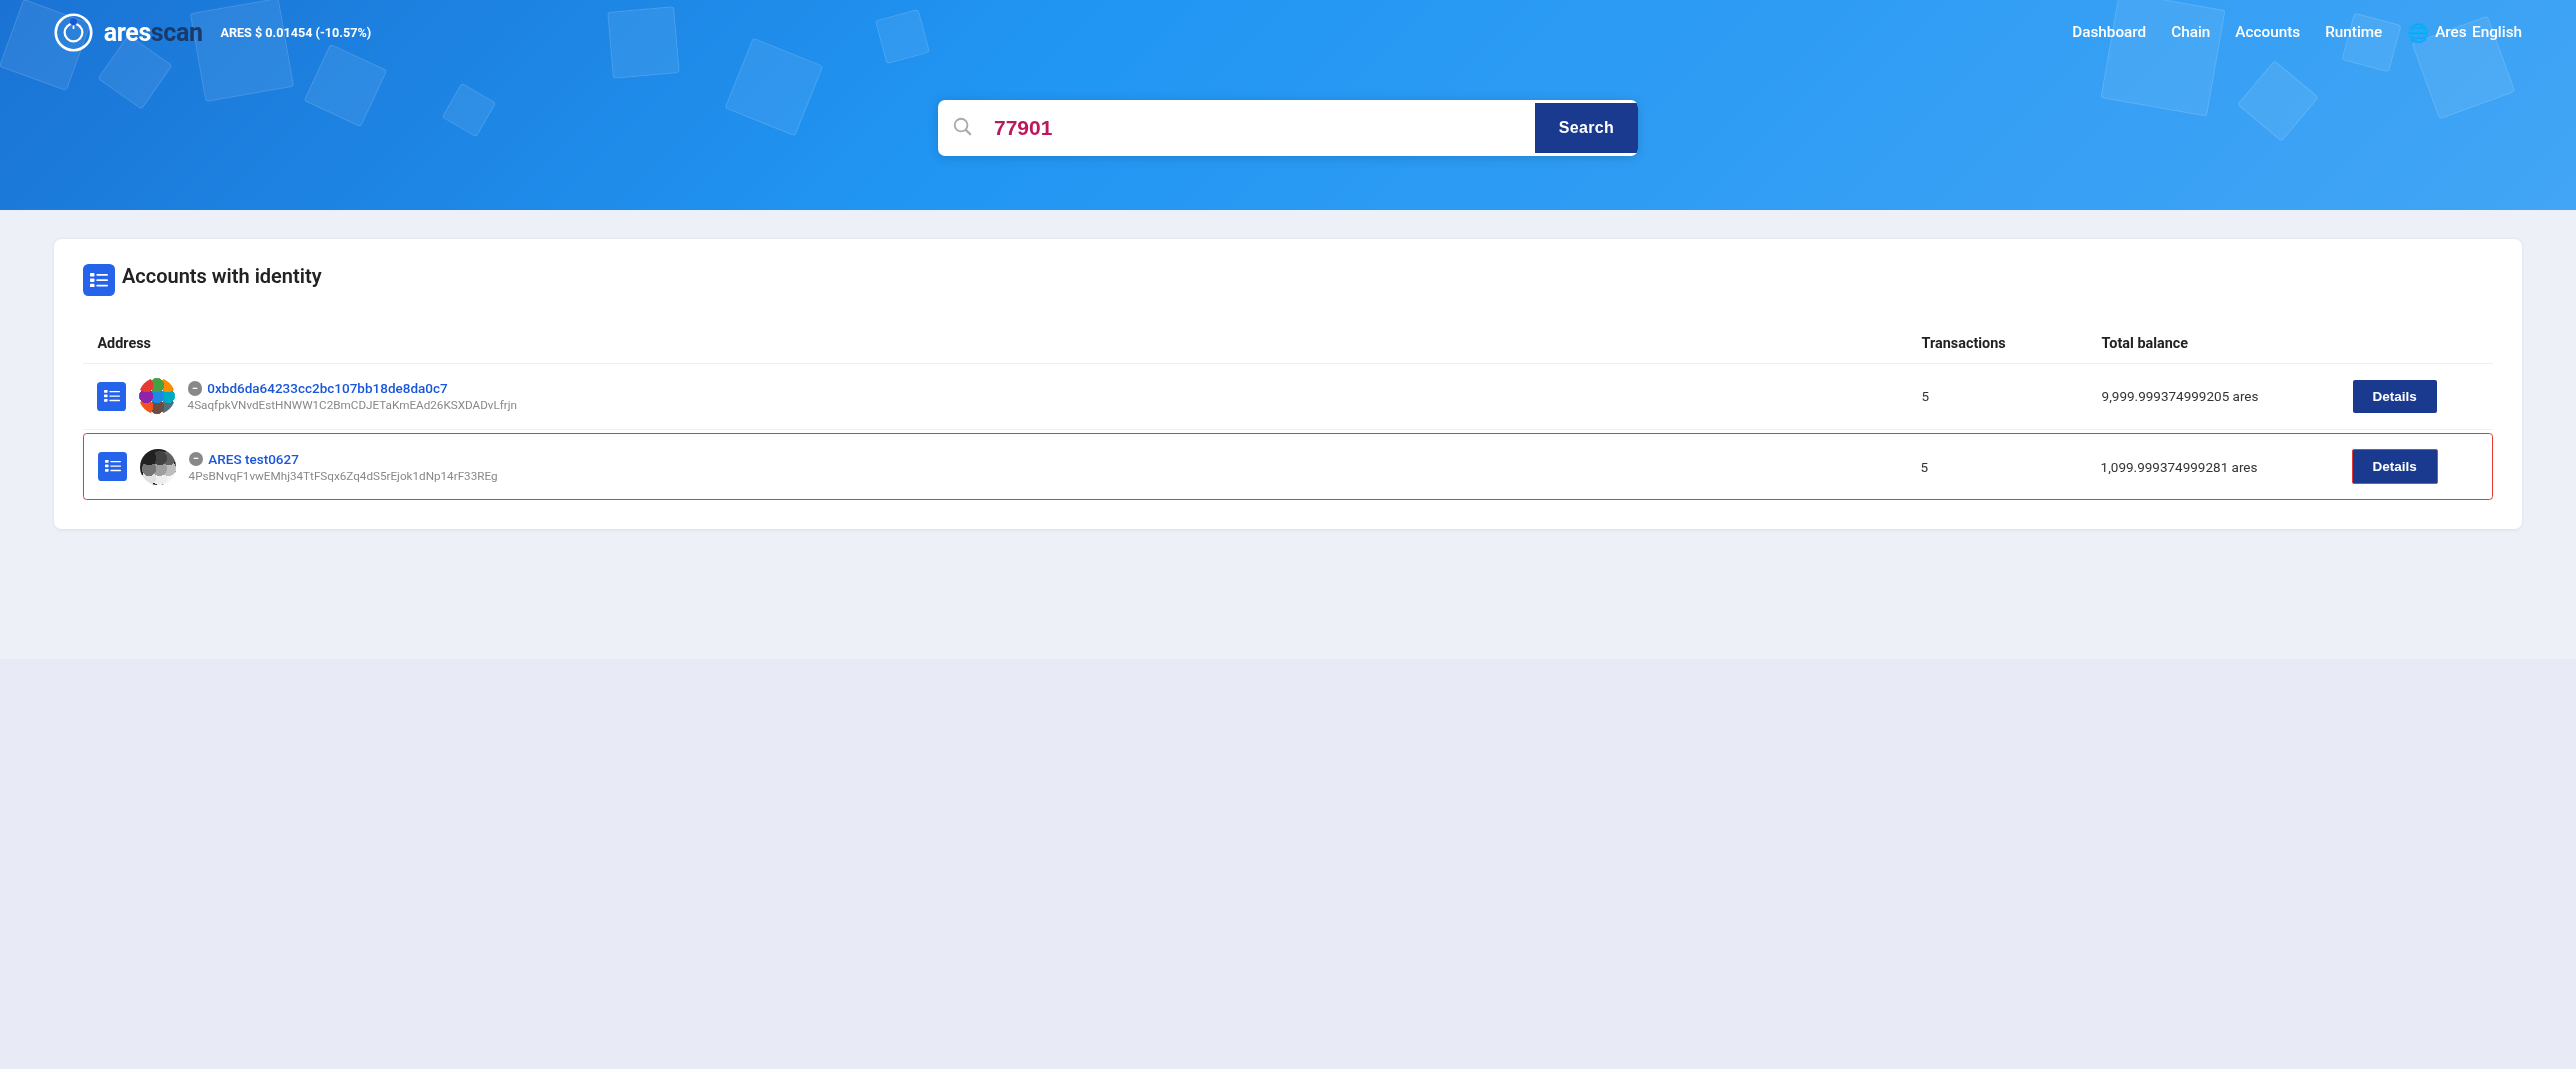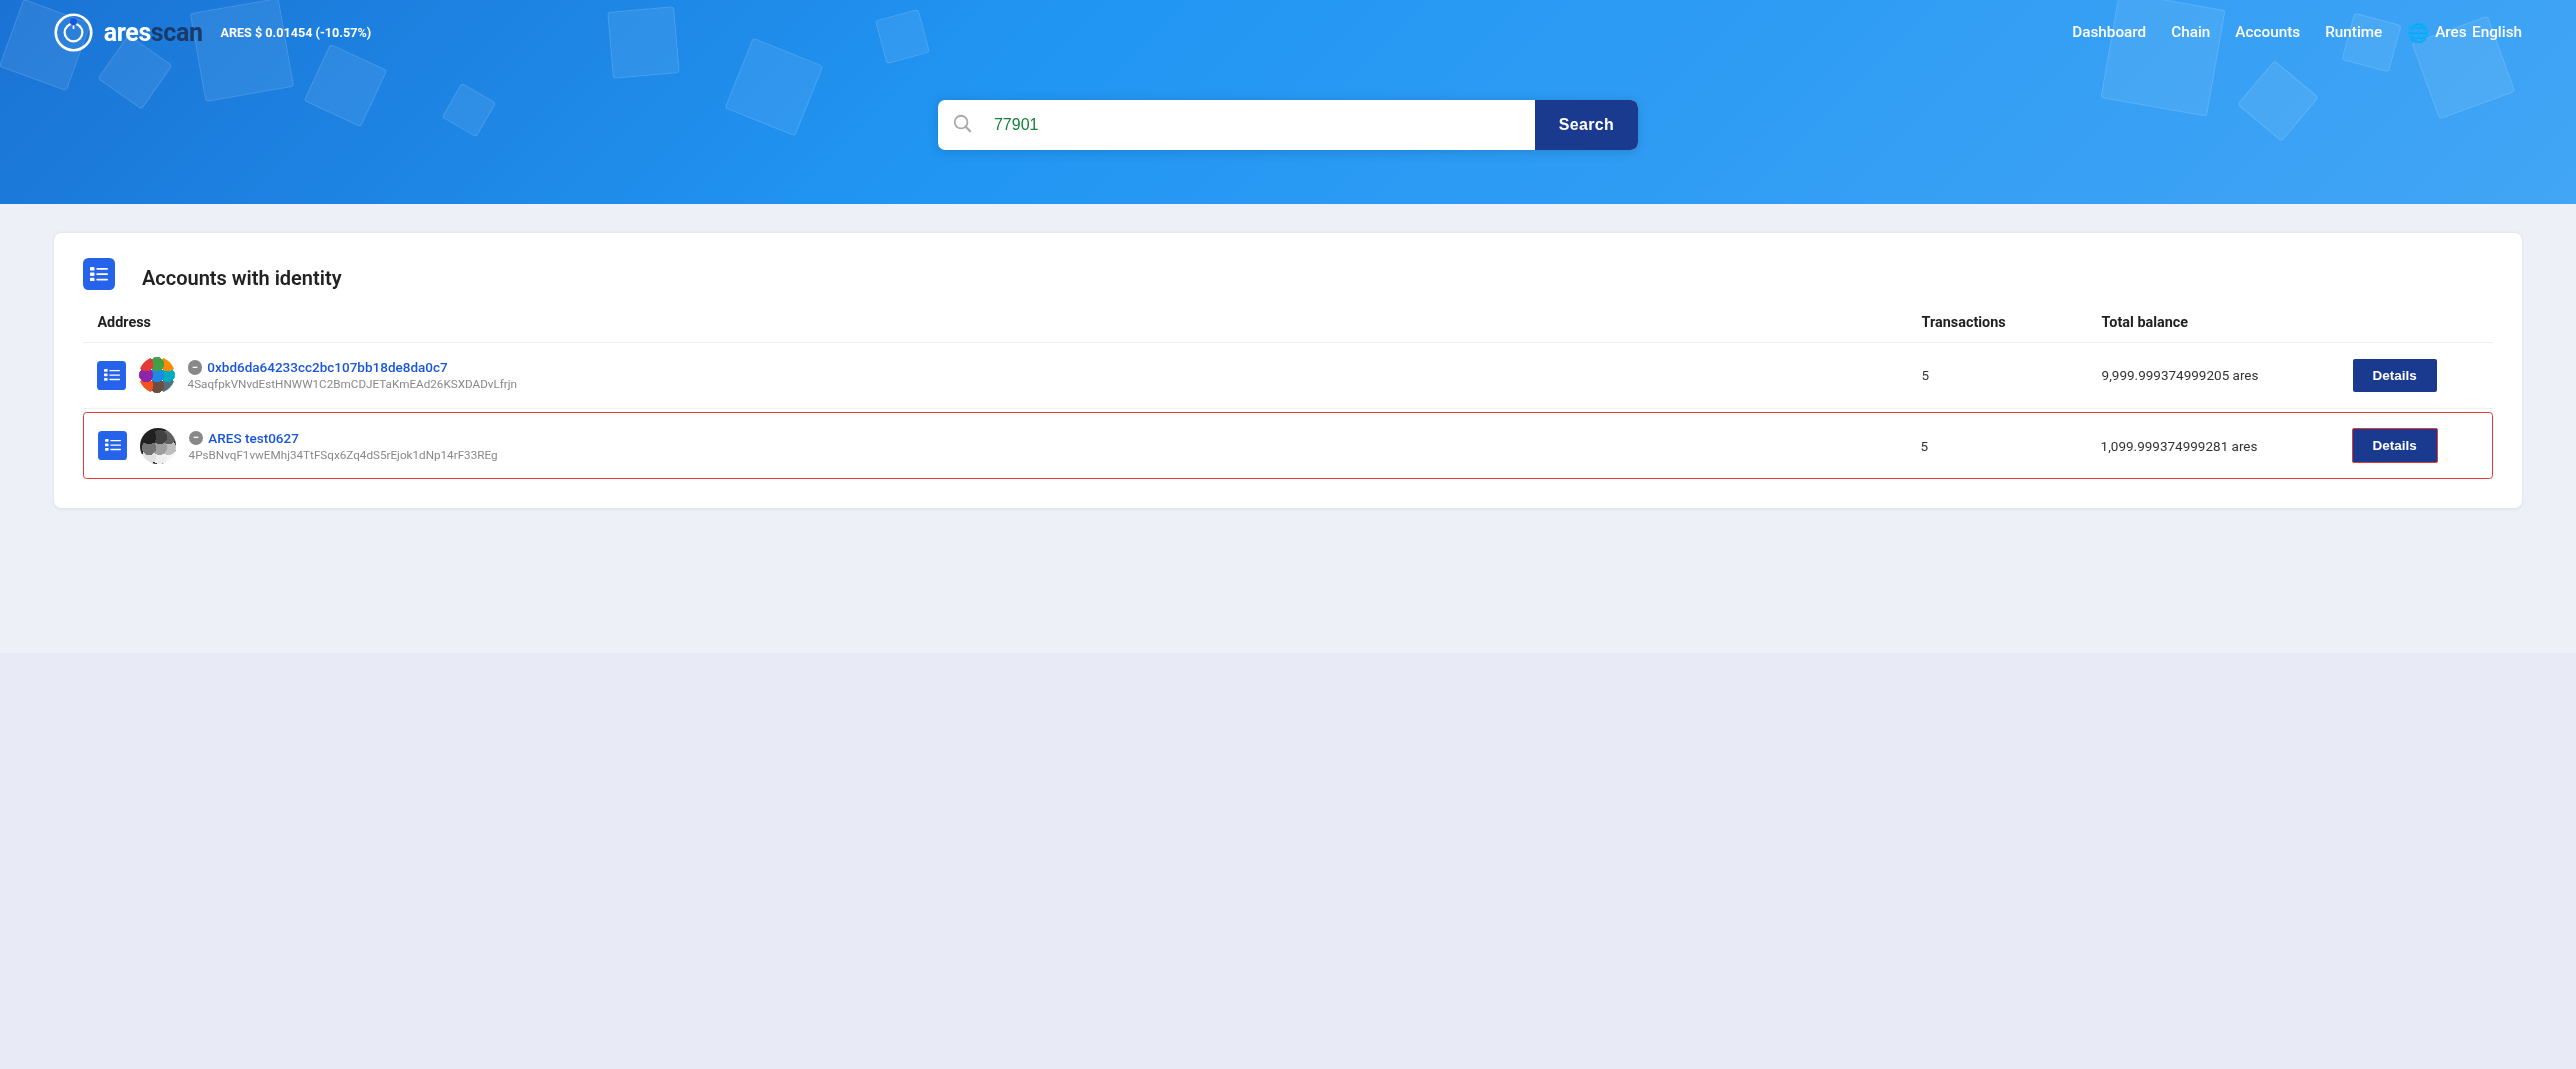--- a/index.html
+++ b/index.html
@@ -104,24 +104,25 @@
     .search-icon-wrap {
       padding: 0 14.4px;
       color: #aaa;
       font-size: 18px;
     }
 
     .search-input {
       flex: 1;
       border: none;
       outline: none;
-      font-size: 16px;
-      color: #15803d;
+      font-size: 21px;
+      color: #be185d;
       padding: 16px 7.2px;
       background: transparent;
+      font-weight: bold;
     }
 
     .search-btn {
       background: #1a3a8f;
       color: white;
       border: none;
       padding: 16px 24px;
       font-size: 16px;
       font-weight: 600;
       cursor: pointer;
@@ -152,23 +153,23 @@
 
     .card {
       background: white;
       border-radius: 7.2px;
       padding: 25px 29px;
       box-shadow: 0 0.9px 3.6px rgba(0,0,0,0.08);
     }
 
     .card-title-row {
       display: flex;
-      align-items: flex-end;
-      gap: 27px;
-      margin-bottom: 24px;
+      align-items: flex-start;
+      gap: 7px;
+      margin-bottom: 39px;
     }
 
     .card-title-icon {
       width: 32px;
       height: 32px;
       background: #2563eb;
       border-radius: 5.4px;
       display: flex;
       align-items: center;
       justify-content: center;

